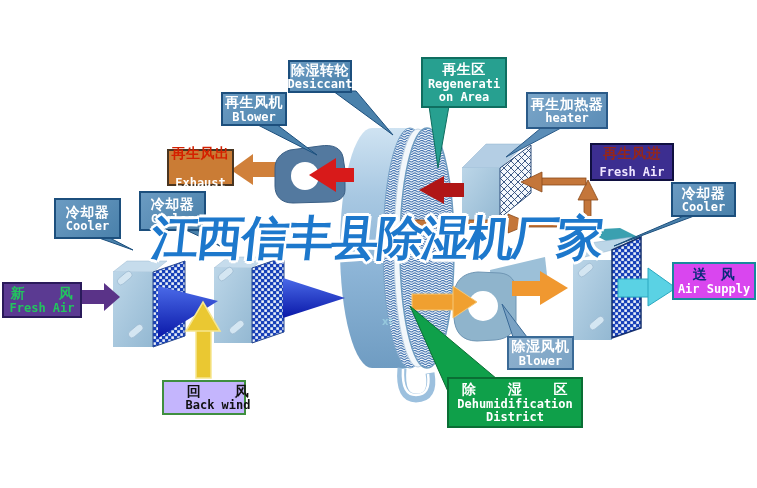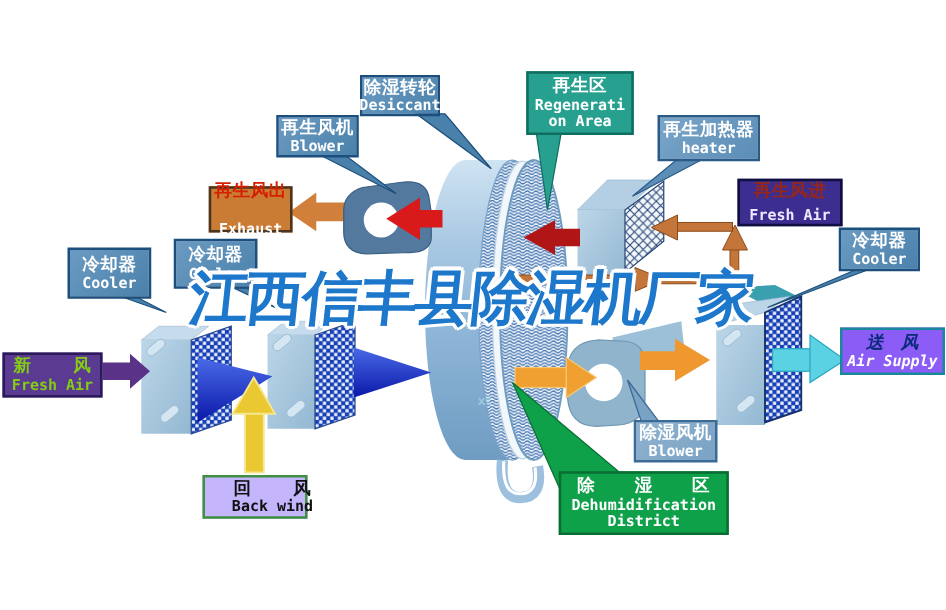--- a/index.html
+++ b/index.html
@@ -11,23 +11,23 @@
   .c-steel{background:linear-gradient(135deg,#6b9bc2,#4a81ab);border-color:#1c4f7d;color:#fff;}
   .c-steel2{background:linear-gradient(135deg,#7aa5c8,#5b8db7);border-color:#2a5a88;color:#fff;}
   .c-steel3{background:linear-gradient(135deg,#8fb2cf,#7aa2c4);border-color:#3a6a96;color:#fff;}
   .c-teal{background:#27a090;border-color:#0f6e60;color:#fff;align-items:center;}
   .c-orange{background:#ca7c35;border-color:#4a3520;gap:16px;}
   .c-orange .zh{color:#d42000;}
   .c-orange .en{color:#fff;text-align:center;}
   .c-indigo{background:#3c2e90;border-color:#101040;justify-content:space-between;}
   .c-indigo .zh{color:#96261a;}
   .c-indigo .en{color:#efe6ff;}
-  .c-purple{background:#5b3a92;border-color:#2a1a5a;color:#84cc16;}
+  .c-purple{background:#5b3a92;border-color:#2a1a5a;color:#22c55e;}
   .c-yellow{background:#c4b5fd;border-color:#3f8f3f;color:#111;padding-left:28px;}
-  .c-cyan{background:#8b5cf6;border-color:#19889c;font-style:italic;}
+  .c-cyan{background:#d946ef;border-color:#19889c;}
   .c-cyan .zh{color:#0a2a7a;}
   .c-cyan .en{color:#fff;}
   .c-green{background:#0fa04a;border-color:#0a6e34;color:#fff;}
   .ws-fresh .zh{word-spacing:28px;}
   .ws-back .zh{word-spacing:28px;}
   .ws-district .zh{word-spacing:26px;}
   .ws-supply .zh{word-spacing:8px;}
   #watermark{position:absolute;left:152px;top:207px;font-size:47px;font-weight:bold;color:#1d78cc;white-space:nowrap;transform:skewX(-6deg);letter-spacing:-2px;
     text-shadow:-3px 0 0 #fff,3px 0 0 #fff,0 -3px 0 #fff,0 3px 0 #fff,-2px -2px 0 #fff,2px 2px 0 #fff,-2px 2px 0 #fff,2px -2px 0 #fff;}
   #xtmark{position:absolute;left:382px;top:316px;font-size:10px;color:#a5dde9;font-weight:bold;opacity:.6;}

